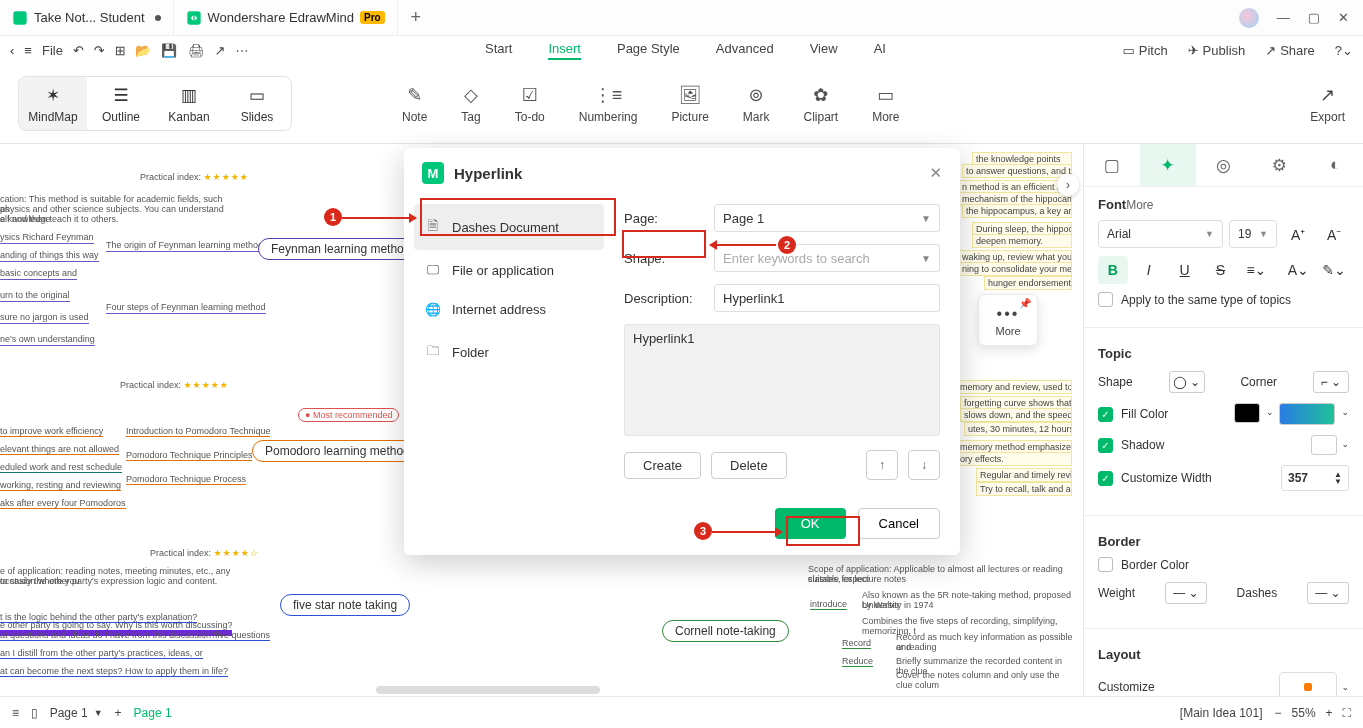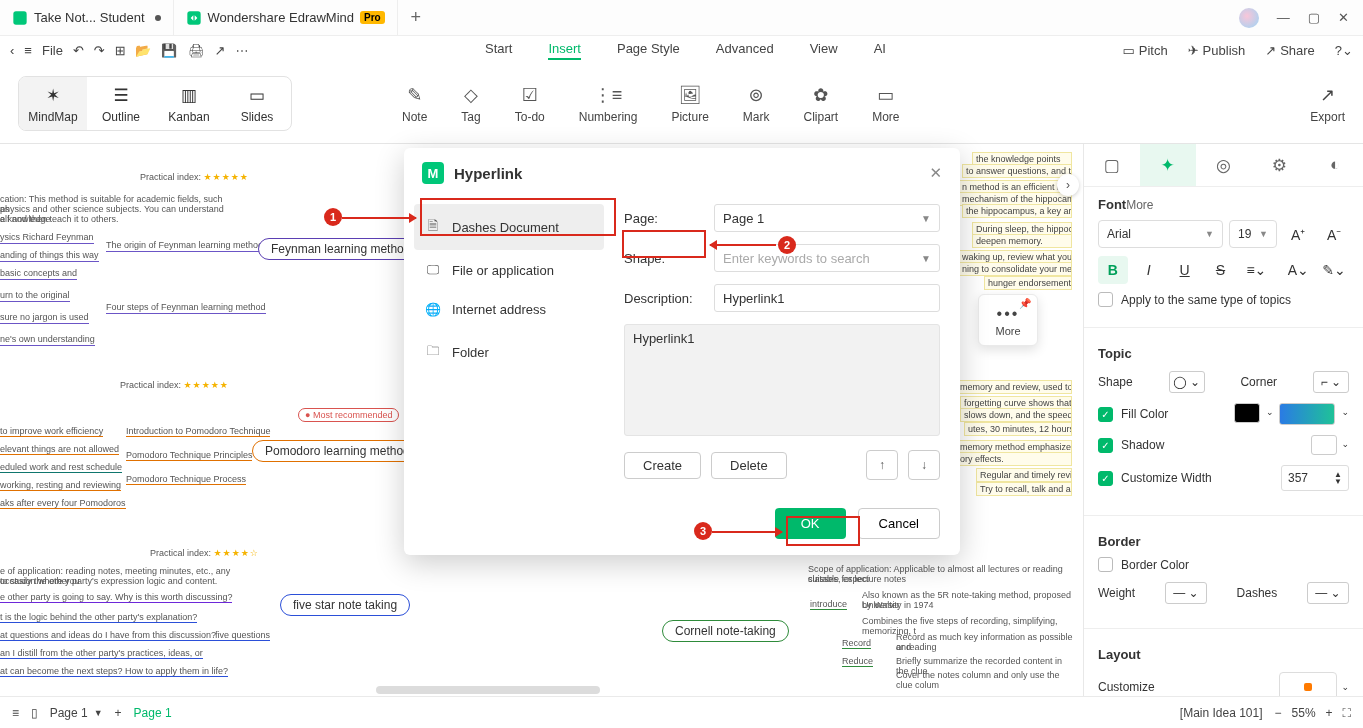--- a/index.html
+++ b/index.html
@@ -102,21 +102,21 @@
 .rpanel .dd .caret { font-size:9px; color:#888; }
 .rpanel .iconbtn { width:30px; height:28px; display:flex; align-items:center; justify-content:center; font-size:14px; border-radius:4px; }
 .rpanel .iconbtn.bold { background:#e8f8f0; color:#00a05a; font-weight:bold; }
 .rpanel .chk { display:flex; align-items:center; gap:8px; font-size:12px; color:#333; margin:6px 0; }
 .rpanel .chkbox { width:15px; height:15px; border:1px solid #bbb; border-radius:3px; display:inline-flex; align-items:center; justify-content:center; color:#fff; font-size:10px; }
 .rpanel .chkbox.on { background:#00b96b; border-color:#00b96b; }
 .rpanel .colorswatch { width:26px; height:20px; border:1px solid #ccc; border-radius:3px; }
 .rpanel .divider { height:1px; background:#eee; margin:4px 0 8px; }
 .rpanel .proprow { display:flex; justify-content:space-between; align-items:center; font-size:12px; margin:10px 0; }
 .rpanel .shapebtn { width:36px; height:22px; border:1px solid #ccc; border-radius:3px; display:flex; align-items:center; justify-content:center; }
-.rpanel .numinput { width:68px; height:26px; border:1px solid #ddd; border-radius:3px; display:flex; align-items:center; padding:0 6px; font-size:12px; justify-content:space-between; }
+.rpanel .numinput { width:68px; height:26px; border:1px solid #ddd; border-radius:3px; display:flex; align-items:center; padding:0 6px; font-size:12px; justify-content:space-between;font-weight:bold; }
 .rpanel .grad { width:56px; height:22px; border:1px solid #ccc; border-radius:3px; background:linear-gradient(90deg,#2a7be4,#1fc298); }
 .rpanel .structsw { width:58px; height:30px; border:1px solid #ddd; border-radius:4px; display:flex; align-items:center; justify-content:center; position:relative; }
 .rpanel .structsw .mini { width:36px; height:18px; position:relative; }
 .rpanel .structsw .mini::before { content:""; position:absolute; left:14px; top:5px; width:8px; height:8px; background:#ff7a00; border-radius:2px; }
 
 
 .status { position:absolute; left:0; right:0; bottom:0; height:32px; border-top:1px solid #eaeaea; display:flex; align-items:center; padding:0 12px; gap:12px; font-size:12px; color:#444; background:#fff; }
 .status .pg { display:flex; align-items:center; gap:6px; }
 .status .pgactive { color:#00b96b; }
 .status .spacer { flex:1; }
@@ -228,21 +228,21 @@
   <div class="smalltext" style="left:0;top:336px;border-bottom:1px solid #e07000">working, resting and reviewing</div>
   <div class="smalltext" style="left:0;top:354px;border-bottom:1px solid #e07000">aks after every four Pomodoros</div>
   <div class="smalltext" style="left:126px;top:282px;border-bottom:1px solid #e07000">Introduction to Pomodoro Technique</div>
   <div class="smalltext" style="left:126px;top:306px;border-bottom:1px solid #e07000">Pomodoro Technique Principles</div>
   <div class="smalltext" style="left:126px;top:330px;border-bottom:1px solid #e07000">Pomodoro Technique Process</div>
   <div class="node orange" style="left:252px;top:296px">Pomodoro learning method</div>
 
   <div class="smalltext" style="left:150px;top:404px"><span>Practical index:</span> <span class="stars">★★★★☆</span></div>
   <div class="smalltext" style="left:0;top:422px;width:260px">e of application: reading notes, meeting minutes, etc., any occasion where you</div>
   <div class="smalltext" style="left:0;top:432px;width:260px">to study the other party's expression logic and content.</div>
-  <div class="smalltext" style="left:0;top:448px;border-bottom:1px solid #6d28d9">e other party is going to say. Why is this worth discussing?</div>
+  <div class="smalltext" style="left:0;top:476px;border-bottom:6px solid #6d28d9">e other party is going to say. Why is this worth discussing?</div>
   <div class="smalltext" style="left:0;top:468px;border-bottom:1px solid #2b4fd8">t is the logic behind the other party's explanation?</div>
   <div class="smalltext" style="left:0;top:486px;border-bottom:1px solid #2b4fd8">at questions and ideas do I have from this discussion?</div>
   <div class="smalltext" style="left:0;top:504px;border-bottom:1px solid #2b4fd8">an I distill from the other party's practices, ideas, or</div>
   <div class="smalltext" style="left:0;top:522px;border-bottom:1px solid #2b4fd8">at can become the next steps? How to apply them in life?</div>
   <div class="smalltext" style="left:215px;top:486px;border-bottom:1px solid #2b4fd8">five questions</div>
   <div class="node blue" style="left:280px;top:450px">five star note taking</div>
 
   <div class="node green" style="left:662px;top:476px">Cornell note-taking</div>
   <div class="smalltext" style="left:808px;top:420px;width:260px">Scope of application: Applicable to almost all lectures or reading classes, especi</div>
   <div class="smalltext" style="left:808px;top:430px">suitable for lecture notes</div>

